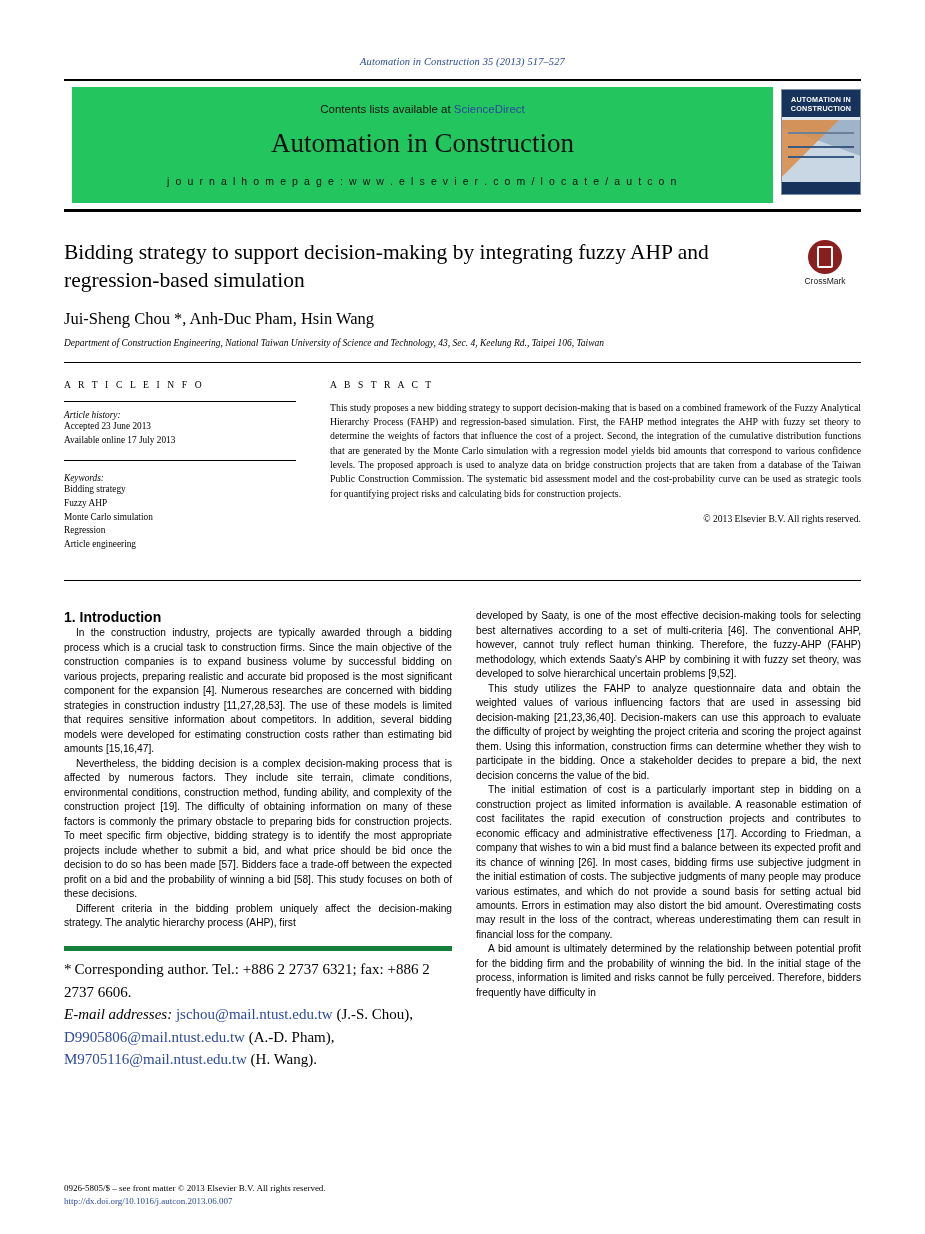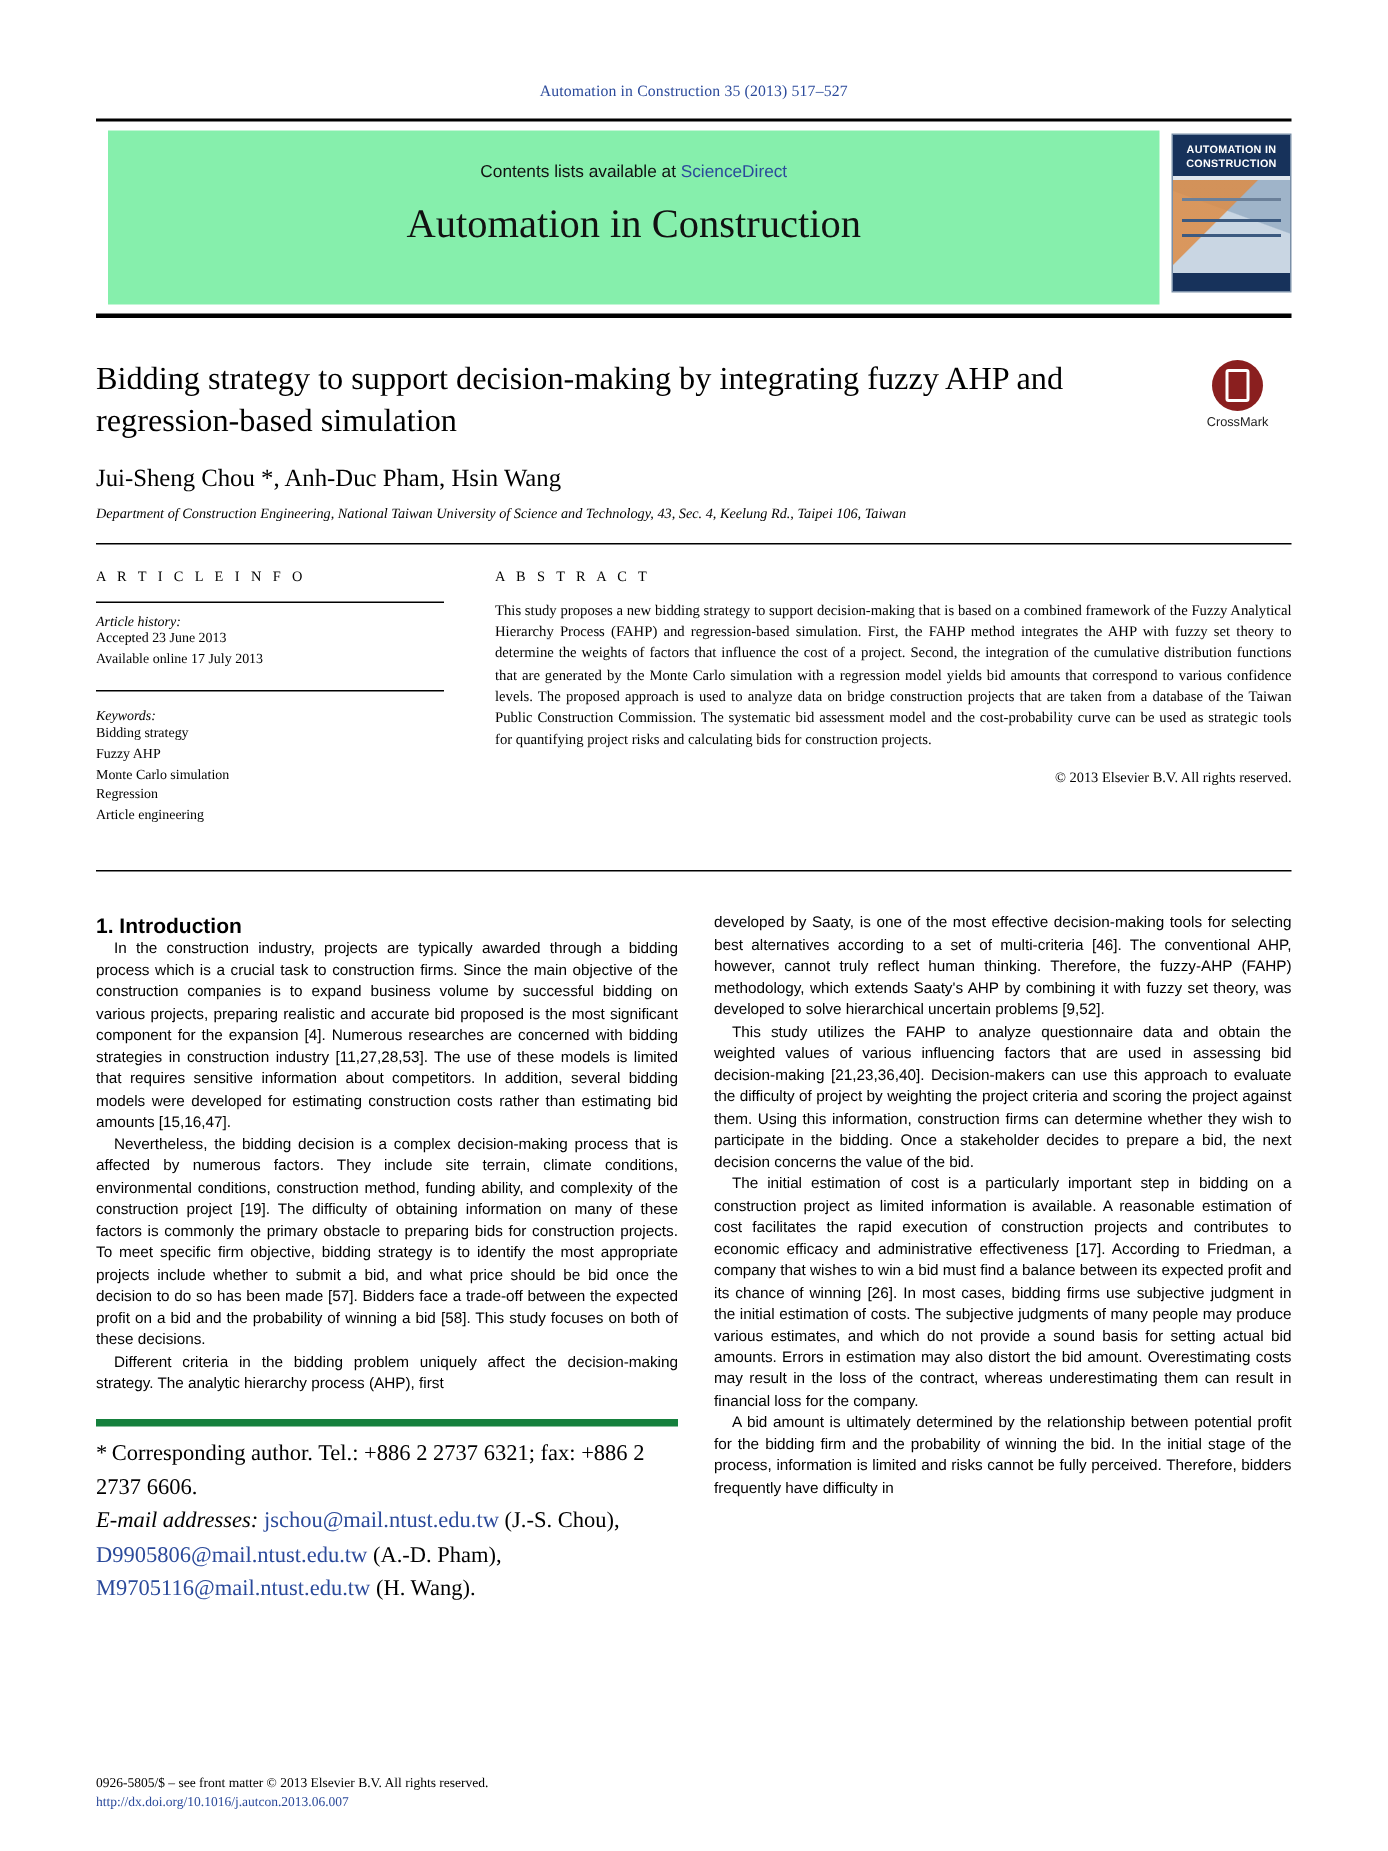--- a/index.html
+++ b/index.html
@@ -25,20 +25,21 @@
     color: #2b4a9b;
     text-decoration: none;
   }
   
   .journal-ref {
     text-align: center;
     font-size: 10.5px;
     color: #2b4a9b;
     padding-top: 56px;
     letter-spacing: 0.1px;
+    font-style: italic;
   }
   
   .masthead {
     margin-top: 12px;
     border-top: 2px solid #000;
     border-bottom: 3px solid #000;
     padding: 6px 0 6px 0;
     display: flex;
     align-items: stretch;
     height: 116px;
@@ -65,21 +66,21 @@
     position: absolute;
     left: 0; right: 0; bottom: 6px;
     text-align: center;
     color: #9a9a9a;
     font-size: 11px;
     letter-spacing: 1px;
     font-family: "Liberation Serif", serif;
   }
   .masthead-center {
     flex: 1 1 auto;
-    background: #86efac;
+    background: #22c55e;
     margin: 0 8px;
     display: flex;
     flex-direction: column;
     justify-content: center;
     align-items: center;
     padding: 4px 0;
   }
   .contents-line {
     font-size: 11.5px;
     font-family: "Liberation Sans", sans-serif;
@@ -312,20 +313,21 @@
 
   <div class="journal-ref">Automation in Construction 35 (2013) 517–527</div>
 
   <div class="masthead">
     <div class="masthead-center">
       <div class="contents-line">
         <span>Contents lists available at</span>
         <span class="sd">ScienceDirect</span>
       </div>
       <div class="journal-title">Automation in Construction</div>
+      <div class="homepage">j o u r n a l   h o m e p a g e :   w w w . e l s e v i e r . c o m / l o c a t e / a u t c o n</div>
     </div>
     <div class="cover">
       <div class="cov-title">AUTOMATION IN CONSTRUCTION</div>
       <div class="cov-art"></div>
       <div class="cov-foot"></div>
     </div>
   </div>
 
   <div class="title-area">
     <div class="paper-title">Bidding strategy to support decision-making by integrating fuzzy AHP and  regression-based simulation</div>

